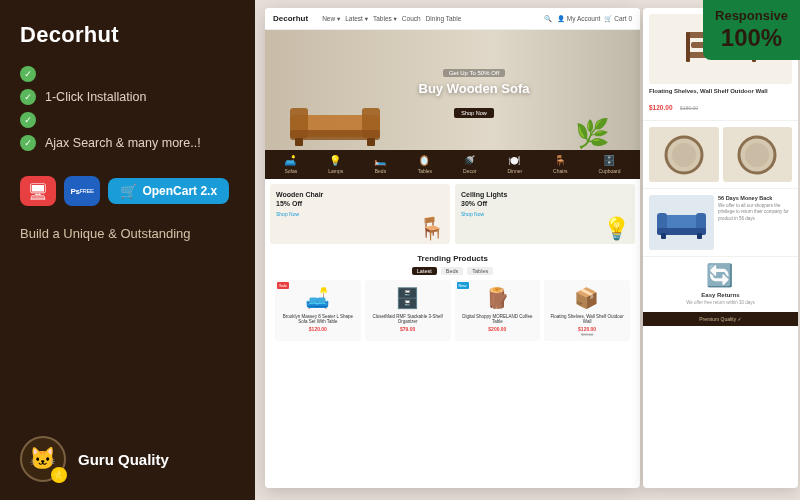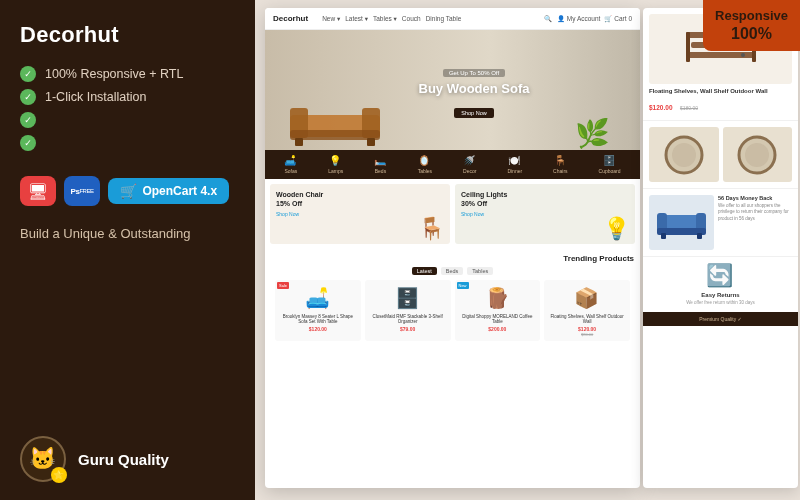--- a/index.html
+++ b/index.html
@@ -162,31 +162,31 @@
       position: relative;
       overflow: hidden;
       background: #e8e0d8;
     }
 
     
     .responsive-badge {
       position: absolute;
       top: 0;
       right: 0;
-      background: #c2410c;
+      background: #15803d;
       color: #2c1a0e;
       font-weight: 700;
       font-size: 13px;
       padding: 8px 12px;
       text-align: center;
       border-radius: 0 0 0 8px;
       z-index: 10;
       line-height: 1.2;
     }
-    .responsive-badge .big { font-size: 16px; display: block; }
+    .responsive-badge .big { font-size: 24px; display: block; }
 
     
     .main-screenshot {
       position: absolute;
       left: 10px;
       top: 8px;
       width: 375px;
       height: 480px;
       background: #fff;
       border-radius: 4px;
@@ -354,21 +354,21 @@
       font-size: 22px;
     }
 
     .ms-trending {
       padding: 5px 6px 3px;
     }
     .ms-trending-title {
       font-size: 8px;
       font-weight: 700;
       color: #222;
-      text-align: right;
+      text-align: center;
       margin-bottom: 4px;
     }
     .ms-filter-tabs {
       display: flex;
       justify-content: center;
       gap: 4px;
       margin-bottom: 5px;
     }
     .ms-filter-tab {
       font-size: 5.5px;
@@ -544,40 +544,40 @@
   </style>
 </head>
 <body>
 
 <div class="left-panel">
   <div class="left-title">Decorhut</div>
 
   <ul class="feature-list">
     <li>
       <span class="check-icon">✓</span>
-      <span>100% Responsive + RTL</span>
     </li>
     <li>
       <span class="check-icon">✓</span>
       <span>1-Click Installation</span>
     </li>
     <li>
       <span class="check-icon">✓</span>
     </li>
     <li>
       <span class="check-icon">✓</span>
+      <span>Ajax Search &amp; many more..!</span>
     </li>
   </ul>
 
   <div class="badge-row">
     <div class="badge-monitor">🖥</div>
     <div class="badge-ps" style="font-size:8px;">Ps<br><span style="font-size:6px;font-weight:400;">FREE</span></div>
     <div class="badge-opencart">
       <span class="cart-icon-sm">🛒</span>
-      <span>OpenCart 4.x</span>
+      <span>OpenCart 2.x</span>
     </div>
   </div>
 
   <div class="tagline-small">Build a Unique &amp; Outstanding</div>
 
   <div class="author-row">
     <div class="author-avatar">
       🐱
       <div class="star-badge">⭐</div>
     </div>

